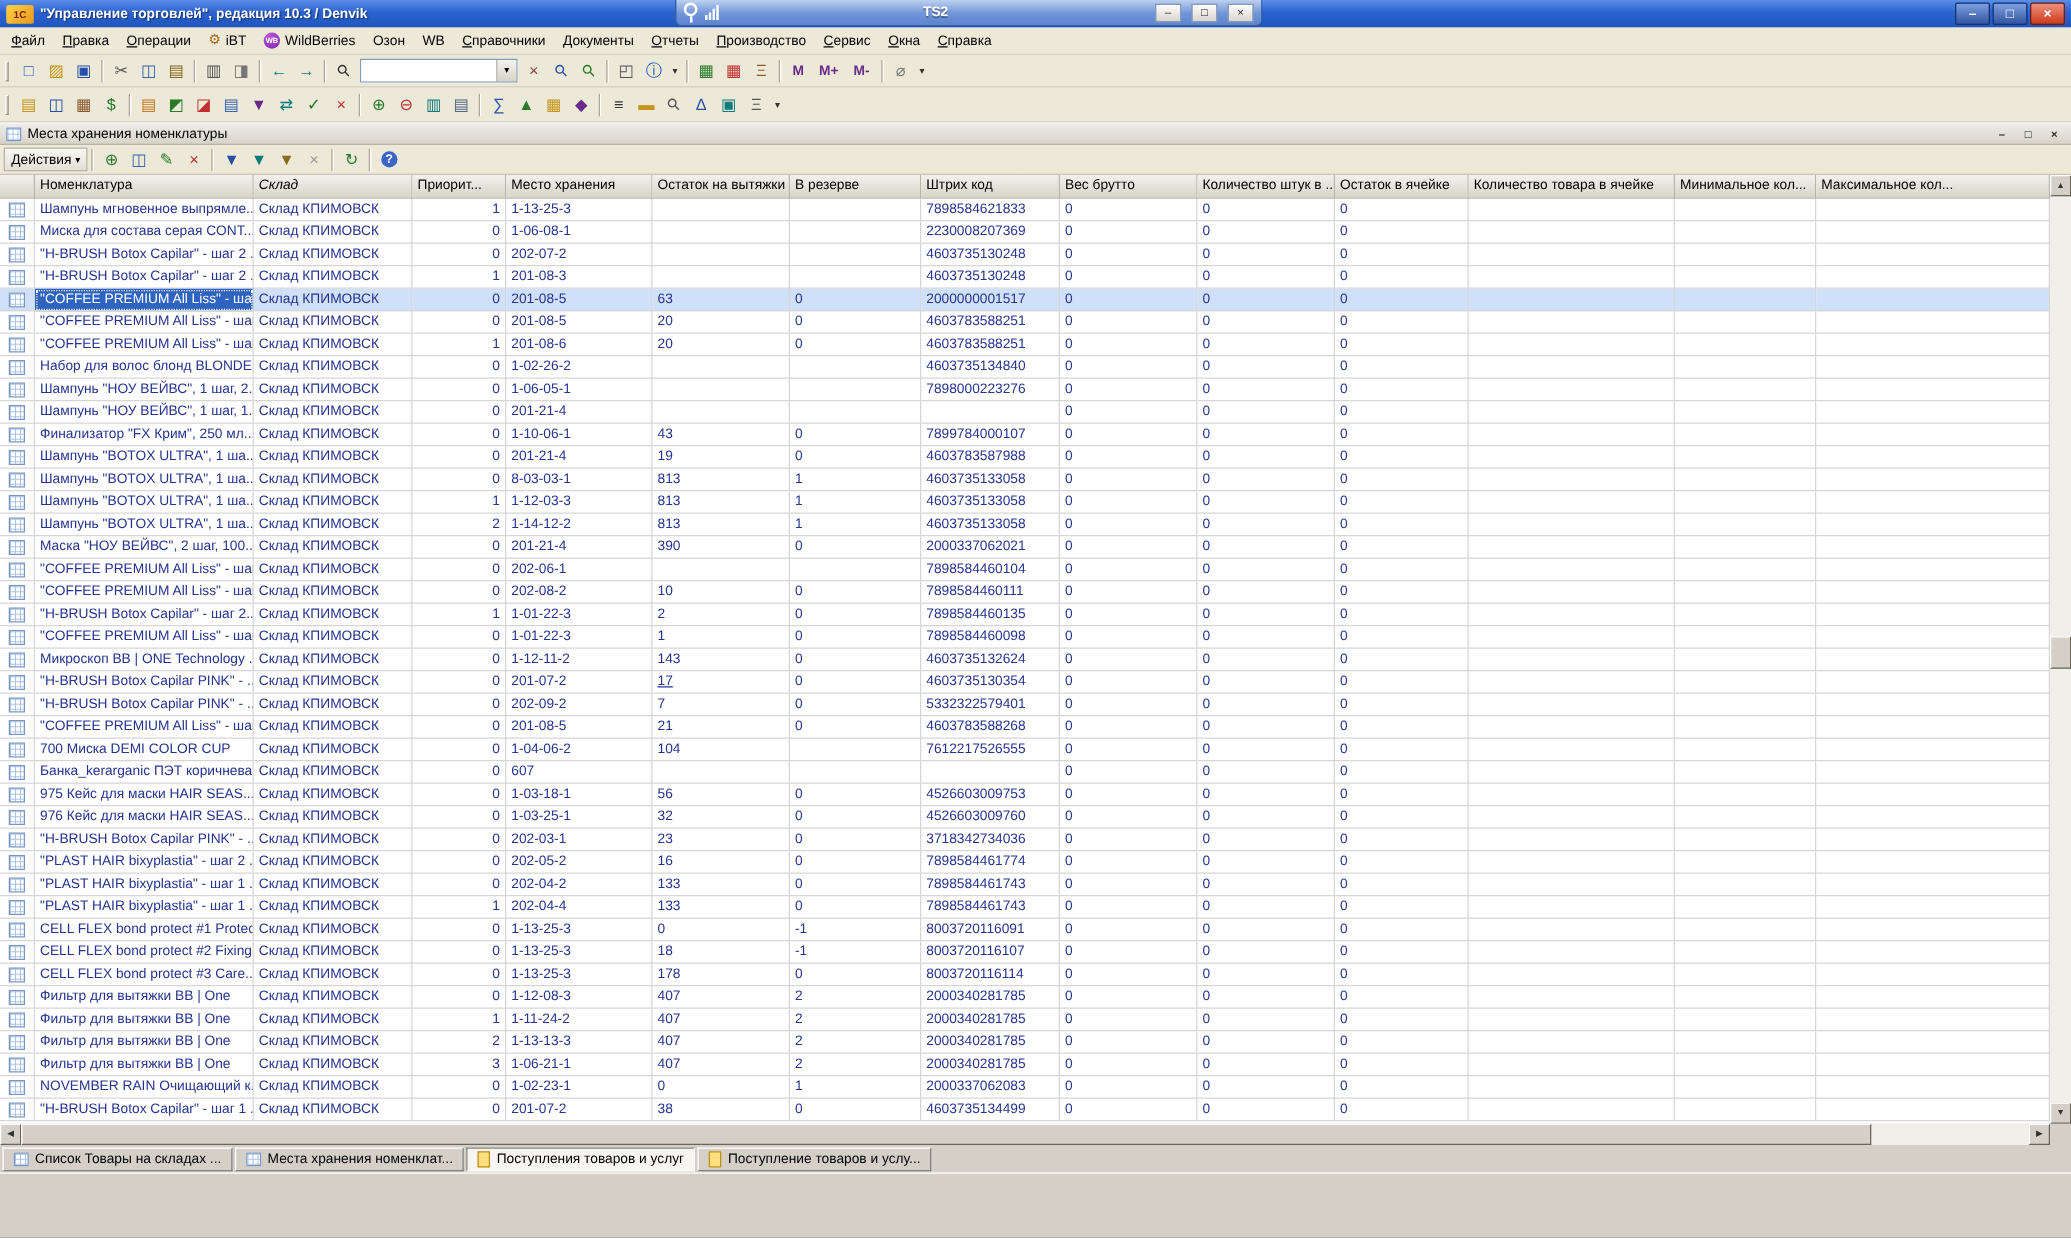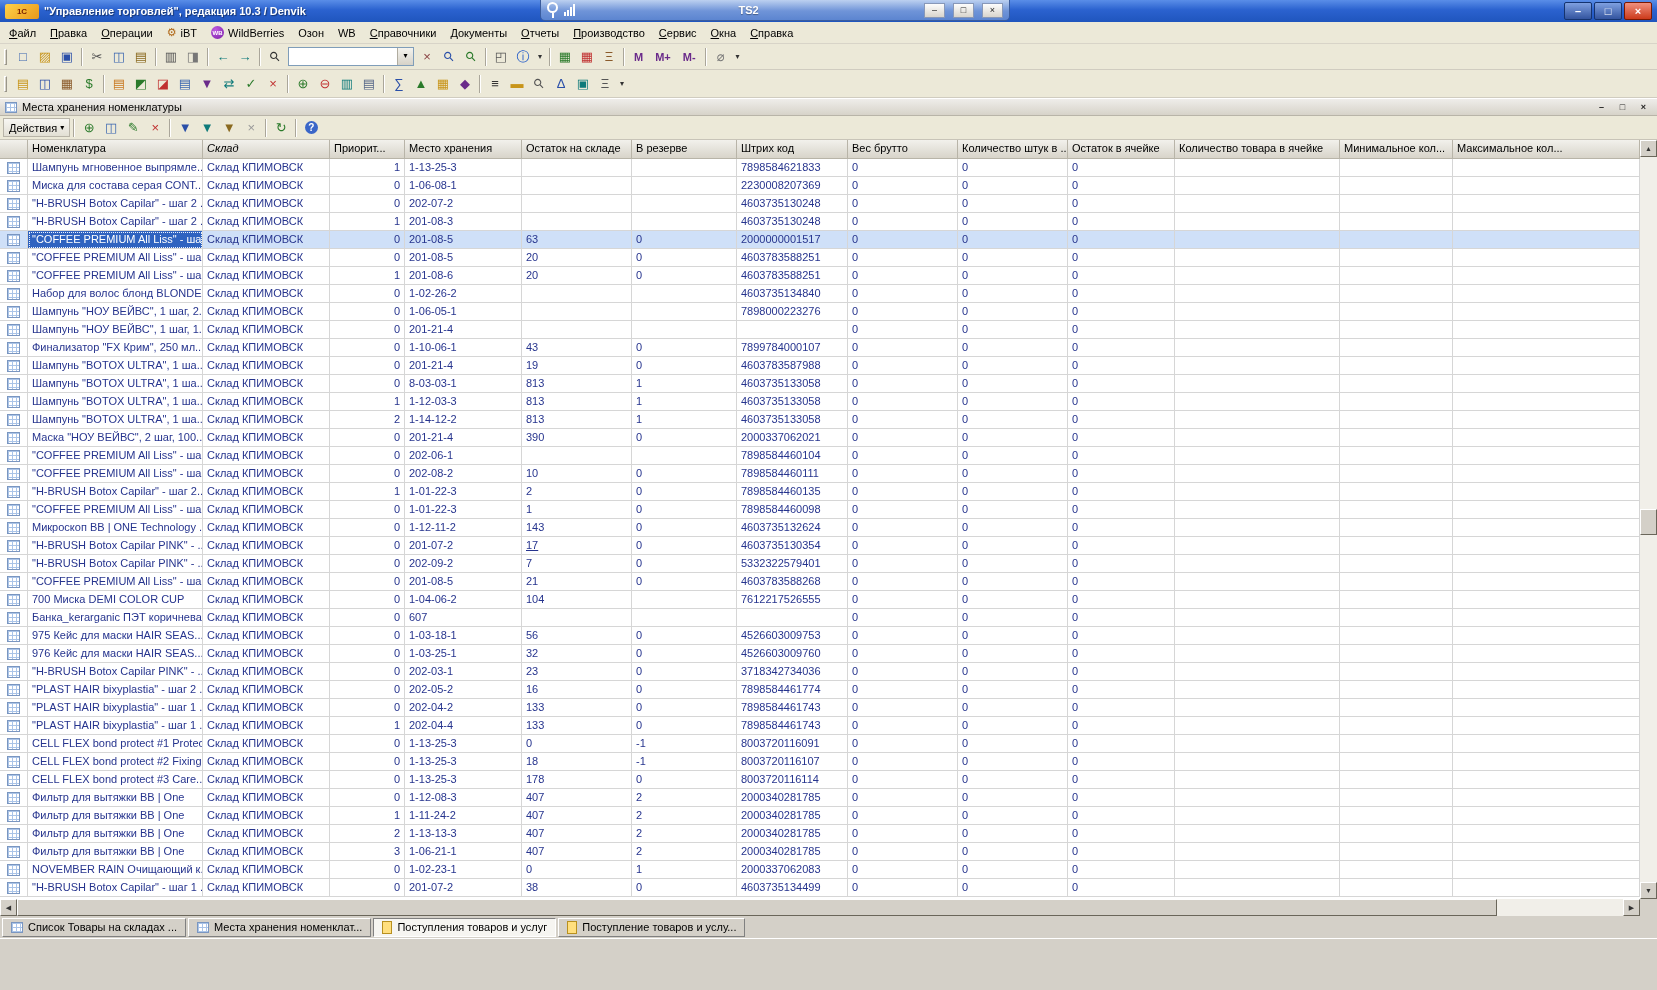--- a/index.html
+++ b/index.html
@@ -6,21 +6,21 @@
   html,body{background:#808080}
   .screen{position:relative;width:1657px;height:990px;overflow:hidden;background:#d4d0c8;
     font-family:"Liberation Sans",sans-serif;font-size:11px;color:#000}
   button{font-family:"Liberation Sans",sans-serif;cursor:default}
   input{font-family:"Liberation Sans",sans-serif}
 
   
   .titlebar{position:absolute;top:0;left:0;right:0;height:22px;
     background:linear-gradient(180deg,#5a8ee8 0%,#2b62cf 45%,#1f55bd 100%);
     display:flex;align-items:center;padding:0 5px;color:#fff}
-  .appico{width:34px;height:15px;margin-right:5px;border-radius:2px;flex:none;
+  .appico{width:22px;height:15px;margin-right:5px;border-radius:2px;flex:none;
     background:linear-gradient(135deg,#ffd24a,#e8981a);color:#7a2000;
     font-size:8px;font-weight:bold;display:flex;align-items:center;justify-content:center}
   .apptitle{font-weight:bold;text-shadow:1px 1px 1px rgba(0,0,0,.45);white-space:nowrap}
   .winbtns{margin-left:auto;display:flex;gap:2px}
   .winbtn{width:28px;height:18px;border:1px solid #15336e;border-radius:2px;color:#fff;
     background:linear-gradient(180deg,#7fa0e0,#33549f);font-size:11px;font-weight:bold;line-height:14px;padding:0}
   .winbtn.close{background:linear-gradient(180deg,#f0907e,#cc3a1a);border-color:#7a1800}
 
   
   .rdpbar{position:absolute;left:540px;top:0;width:470px;height:21px;z-index:6;
@@ -427,21 +427,21 @@
       </button>
     </div>
 
   <div class="grid">
     <div class="ghead">
         <div class="hcell" style="width: 28px;"></div>
         <div class="hcell" style="width: 175px;">Номенклатура</div>
         <div class="hcell" style="width: 127px; font-style: italic;">Склад</div>
         <div class="hcell" style="width: 75px;">Приорит...</div>
         <div class="hcell" style="width: 117px;">Место хранения</div>
-        <div class="hcell" style="width: 110px;">Остаток на складе</div>
+        <div class="hcell" style="width: 110px;">Остаток на вытяжки</div>
         <div class="hcell" style="width: 105px;">В резерве</div>
         <div class="hcell" style="width: 111px;">Штрих код</div>
         <div class="hcell" style="width: 110px;">Вес брутто</div>
         <div class="hcell" style="width: 110px;">Количество штук в ...</div>
         <div class="hcell" style="width: 107px;">Остаток в ячейке</div>
         <div class="hcell" style="width: 165px;">Количество товара в ячейке</div>
         <div class="hcell" style="width: 113px;">Минимальное кол...</div>
         <div class="hcell" style="width: 187px;">Максимальное кол...</div>
       </div>
     <div class="gbody">

